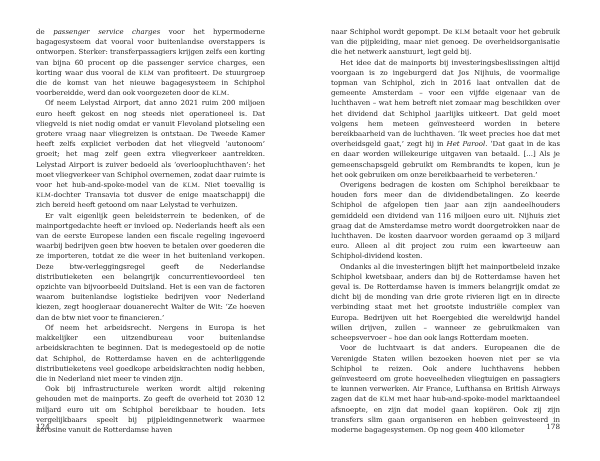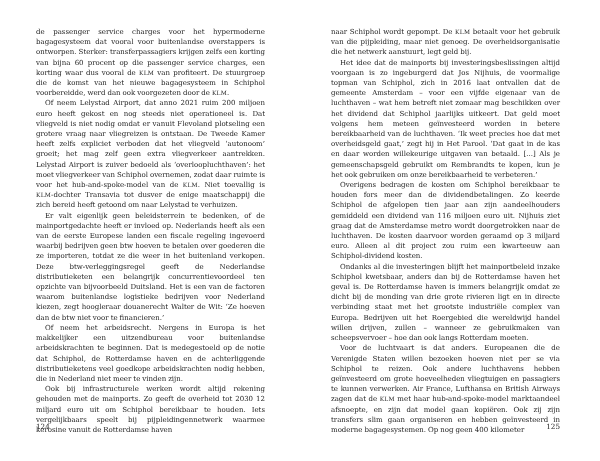--- a/index.html
+++ b/index.html
@@ -30,21 +30,21 @@
   .page-text p {
     margin: 0;
     font-size: 7px;
     line-height: 10.2px;
     text-align: justify;
     hyphens: auto;
     -webkit-hyphens: auto;
     word-spacing: -0.2px;
   }
   .page-text p.indent { text-indent: 9px; }
-  .italic { }
+  .italic { font-style: italic; }
   .sc {
     font-size: 5.9px;
     letter-spacing: 0.25px;
   }
   .page-number {
     position: absolute;
     top: 422px;
     font-size: 7.2px;
     color: #1d1d1d;
   }
@@ -75,15 +75,15 @@
         <p class="">naar Schiphol wordt gepompt. De <span class="sc">KLM</span> betaalt voor het gebruik van die pijpleiding, maar niet genoeg. De overheidsorganisatie die het netwerk aanstuurt, legt geld bij.</p>
         <p class="indent">Het idee dat de mainports bij investeringsbeslissingen altijd voorgaan is zo ingeburgerd dat Jos Nijhuis, de voormalige topman van Schiphol, zich in 2016 laat ontvallen dat de gemeente Amsterdam – voor een vijfde eigenaar van de luchthaven – wat hem betreft niet zomaar mag beschikken over het dividend dat Schiphol jaarlijks uitkeert. Dat geld moet volgens hem meteen geïnvesteerd worden in betere bereikbaarheid van de luchthaven. ‘Ik weet precies hoe dat met overheidsgeld gaat,’ zegt hij in <span class="italic">Het Parool</span>. ‘Dat gaat in de kas en daar worden willekeurige uitgaven van betaald. [...] Als je gemeenschapsgeld gebruikt om Rembrandts te kopen, kun je het ook gebruiken om onze bereikbaarheid te verbeteren.’</p>
         <p class="indent">Overigens bedragen de kosten om Schiphol bereikbaar te houden fors meer dan de dividendbetalingen. Zo keerde Schiphol de afgelopen tien jaar aan zijn aandeelhouders gemiddeld een dividend van 116 miljoen euro uit. Nijhuis ziet graag dat de Amsterdamse metro wordt doorgetrokken naar de luchthaven. De kosten daarvoor worden geraamd op 3 miljard euro. Alleen al dit project zou ruim een kwarteeuw aan Schiphol-dividend kosten.</p>
         <p class="indent">Ondanks al die investeringen blijft het mainportbeleid inzake Schiphol kwetsbaar, anders dan bij de Rotterdamse haven het geval is. De Rotterdamse haven is immers belangrijk omdat ze dicht bij de monding van drie grote rivieren ligt en in directe verbinding staat met het grootste industriële complex van Europa. Bedrijven uit het Roergebied die wereldwijd handel willen drijven, zullen – wanneer ze gebruikmaken van scheepsvervoer – hoe dan ook langs Rotterdam moeten.</p>
         <p class="indent">Voor de luchtvaart is dat anders. Europeanen die de Verenigde Staten willen bezoeken hoeven niet per se via Schiphol te reizen. Ook andere luchthavens hebben geïnvesteerd om grote hoeveelheden vliegtuigen en passagiers te kunnen verwerken. Air France, Lufthansa en British Airways zagen dat de <span class="sc">KLM</span> met haar hub-and-spoke-model marktaandeel afsnoepte, en zijn dat model gaan kopiëren. Ook zij zijn transfers slim gaan organiseren en hebben geïnvesteerd in moderne bagagesystemen. Op nog geen 400 kilometer</p>
       </div>
   </div>
 
   <div class="page-number page-number-left">124</div>
 
-  <div class="page-number page-number-right">125</div>
+  <div class="page-number page-number-right">178</div>
 
 </div>
 
 </body></html>

